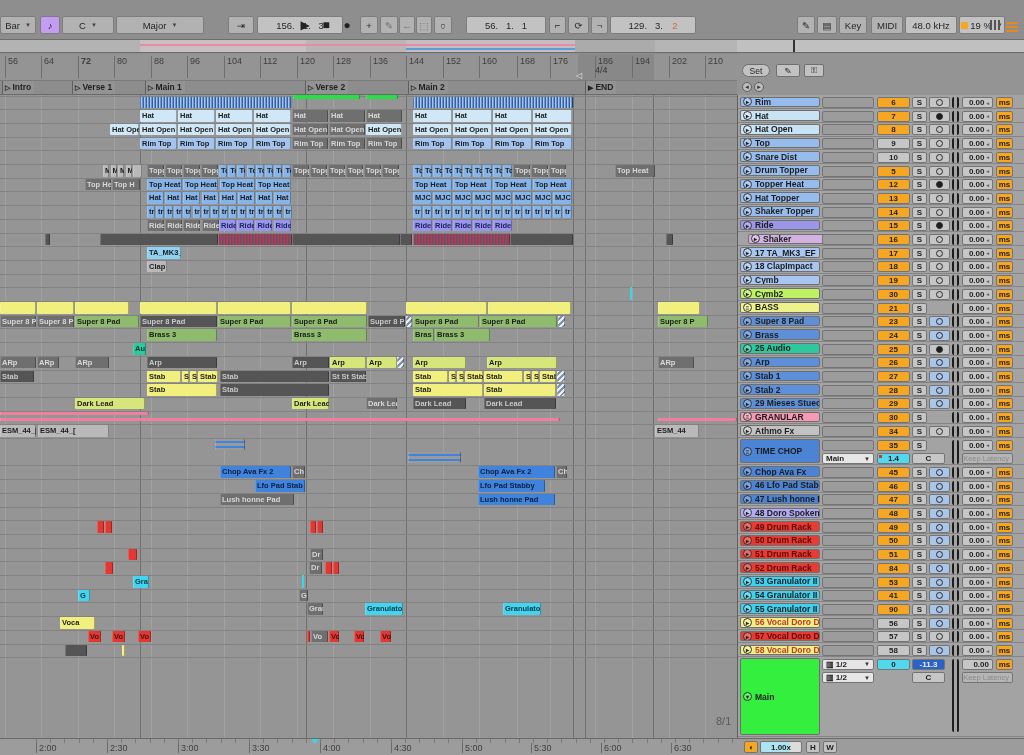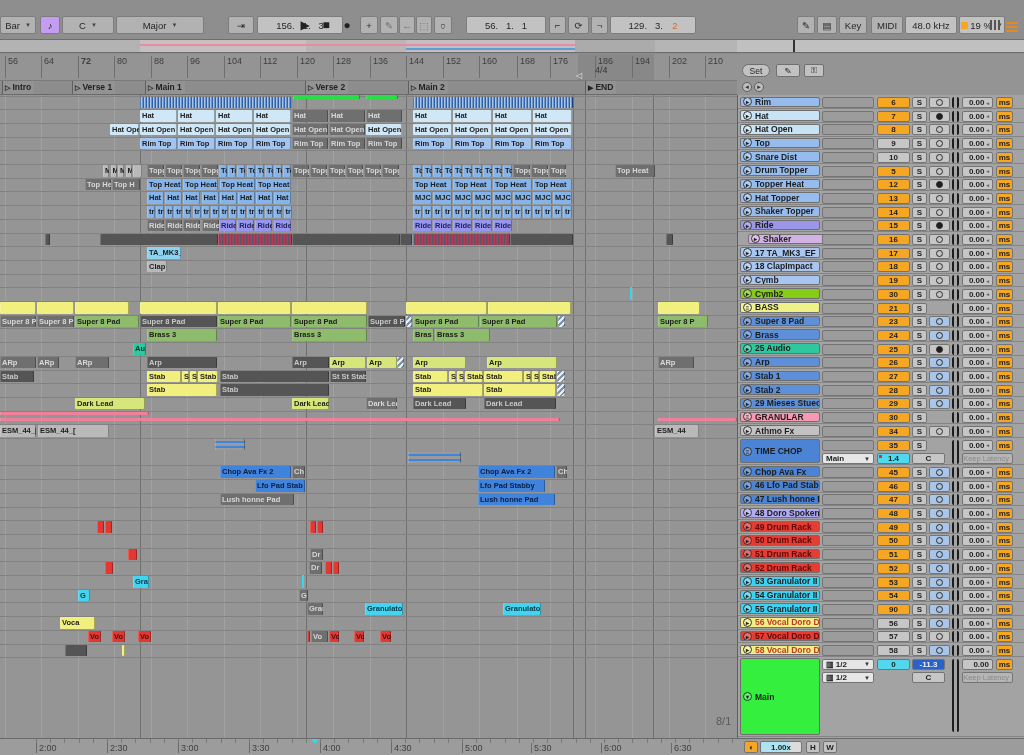--- a/index.html
+++ b/index.html
@@ -732,21 +732,21 @@
         <div class="hcell cnum on">19</div>
         <div class="hcell cs">S</div>
         <div class="hcell carm">
           <i></i>
         </div>
         <div class="hcell cmet"></div>
         <div class="hcell cdel">0.00<b>◂</b></div>
         <div class="hcell cms">ms</div>
       </div>
       <div class="hrow" style="top: 192.3px; height: 13.7px;">
-        <div class="hname" style="background: #84cc16;">
+        <div class="hname" style="background: #bef264;">
           <span class="cic">▸</span>
           <span>Cymb2</span>
         </div>
         <div class="hcell cin"></div>
         <div class="hcell cnum on">30</div>
         <div class="hcell cs">S</div>
         <div class="hcell carm">
           <i></i>
         </div>
         <div class="hcell cmet"></div>
@@ -1020,21 +1020,21 @@
         <div class="hcell cmet"></div>
         <div class="hcell cdel">0.00<b>◂</b></div>
         <div class="hcell cms">ms</div>
       </div>
       <div class="hrow" style="top: 466.3px; height: 13.7px;">
         <div class="hname" style="background: rgb(229, 60, 52); color: rgb(92, 11, 8);">
           <span class="cic">▸</span>
           <span>52 Drum Rack</span>
         </div>
         <div class="hcell cin"></div>
-        <div class="hcell cnum on">52</div>
+        <div class="hcell cnum on">84</div>
         <div class="hcell cs">S</div>
         <div class="hcell carm armblue">
           <i></i>
         </div>
         <div class="hcell cmet"></div>
         <div class="hcell cdel">0.00<b>◂</b></div>
         <div class="hcell cms">ms</div>
       </div>
       <div class="hrow" style="top: 480px; height: 13.7px;">
         <div class="hname" style="background: rgb(62, 210, 242);">
@@ -1050,21 +1050,21 @@
         <div class="hcell cmet"></div>
         <div class="hcell cdel">0.00<b>◂</b></div>
         <div class="hcell cms">ms</div>
       </div>
       <div class="hrow" style="top: 493.7px; height: 13.7px;">
         <div class="hname" style="background: rgb(62, 210, 242);">
           <span class="cic">▸</span>
           <span>54 Granulator II</span>
         </div>
         <div class="hcell cin"></div>
-        <div class="hcell cnum on">54</div>
+        <div class="hcell cnum on">41</div>
         <div class="hcell cs">S</div>
         <div class="hcell carm armblue">
           <i></i>
         </div>
         <div class="hcell cmet"></div>
         <div class="hcell cdel">0.00<b>◂</b></div>
         <div class="hcell cms">ms</div>
       </div>
       <div class="hrow" style="top: 507.4px; height: 13.7px;">
         <div class="hname" style="background: rgb(62, 210, 242);">

